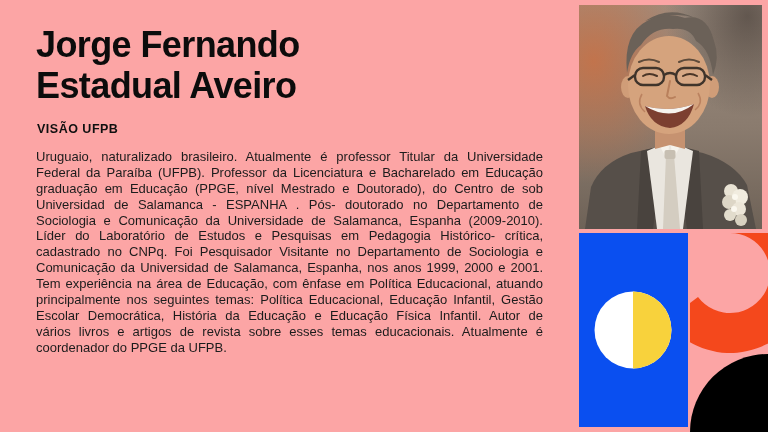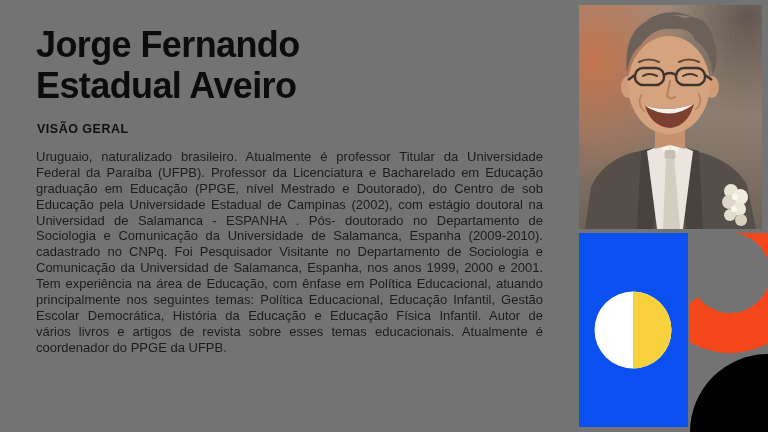--- a/index.html
+++ b/index.html
@@ -1,18 +1,18 @@
 <!DOCTYPE html>
 <html><head>
 <meta charset="utf-8">
 <style>
   * { margin: 0; padding: 0; box-sizing: border-box; }
   html, body { width: 768px; height: 432px; background: #ffffff; overflow: hidden; }
   body { font-family: "Liberation Sans", sans-serif; }
-  .canvas { position: relative; width: 768px; height: 432px; background: #737373; }
+  .canvas { position: relative; width: 768px; height: 432px; background: #fca5a5; }
 
   .title { position: absolute; left: 36px; top: 24px; color: #0c0c0c;
            font-weight: 800; font-size: 36px; line-height: 41px; letter-spacing: -0.6px; }
   .title-line { display: block; }
 
   .heading { position: absolute; left: 37px; top: 122px; color: #101010;
              font-weight: 800; font-size: 12.5px; letter-spacing: 0.5px; }
 
   .bio { position: absolute; left: 36px; top: 149px; width: 507px; color: #1c1c1c; }
   .bio-line { font-size: 13px; line-height: 15.9px; height: 15.9px;
@@ -27,29 +27,29 @@
 </head>
 <body>
 
 <div class="canvas">
 
   <h1 class="title">
     <span class="title-line">Jorge Fernando</span>
     <span class="title-line">Estadual Aveiro</span>
   </h1>
 
-  <div class="heading">VISÃO GERAL</div>
+  <div class="heading">VISÃO UFPB</div>
 
   <div class="bio">
     <div class="bio-line">Uruguaio, naturalizado brasileiro. Atualmente é professor Titular da Universidade</div>
     <div class="bio-line">Federal da Paraíba (UFPB). Professor da Licenciatura e Bacharelado em Educação</div>
     <div class="bio-line">graduação em Educação (PPGE, nível Mestrado e Doutorado), do Centro de sob</div>
-    <div class="bio-line">Educação pela Universidade Estadual de Campinas (2002), com estágio doutoral na</div>
     <div class="bio-line">Universidad de Salamanca - ESPANHA . Pós- doutorado no Departamento de</div>
     <div class="bio-line">Sociologia e Comunicação da Universidade de Salamanca, Espanha (2009-2010).</div>
+    <div class="bio-line">Líder do Laboratório de Estudos e Pesquisas em Pedagogia Histórico- crítica,</div>
     <div class="bio-line">cadastrado no CNPq. Foi Pesquisador Visitante no Departamento de Sociologia e</div>
     <div class="bio-line">Comunicação da Universidad de Salamanca, Espanha, nos anos 1999, 2000 e 2001.</div>
     <div class="bio-line">Tem experiência na área de Educação, com ênfase em Política Educacional, atuando</div>
     <div class="bio-line">principalmente nos seguintes temas: Política Educacional, Educação Infantil, Gestão</div>
     <div class="bio-line">Escolar Democrática, História da Educação e Educação Física Infantil. Autor de</div>
     <div class="bio-line">vários livros e artigos de revista sobre esses temas educacionais. Atualmente é</div>
     <div class="bio-line last">coordenador do PPGE da UFPB.</div>
   </div>
 
   <div class="photo" title="Smiling man with glasses, gray hair, wearing a gray suit, white shirt and tie with a white boutonniere">

